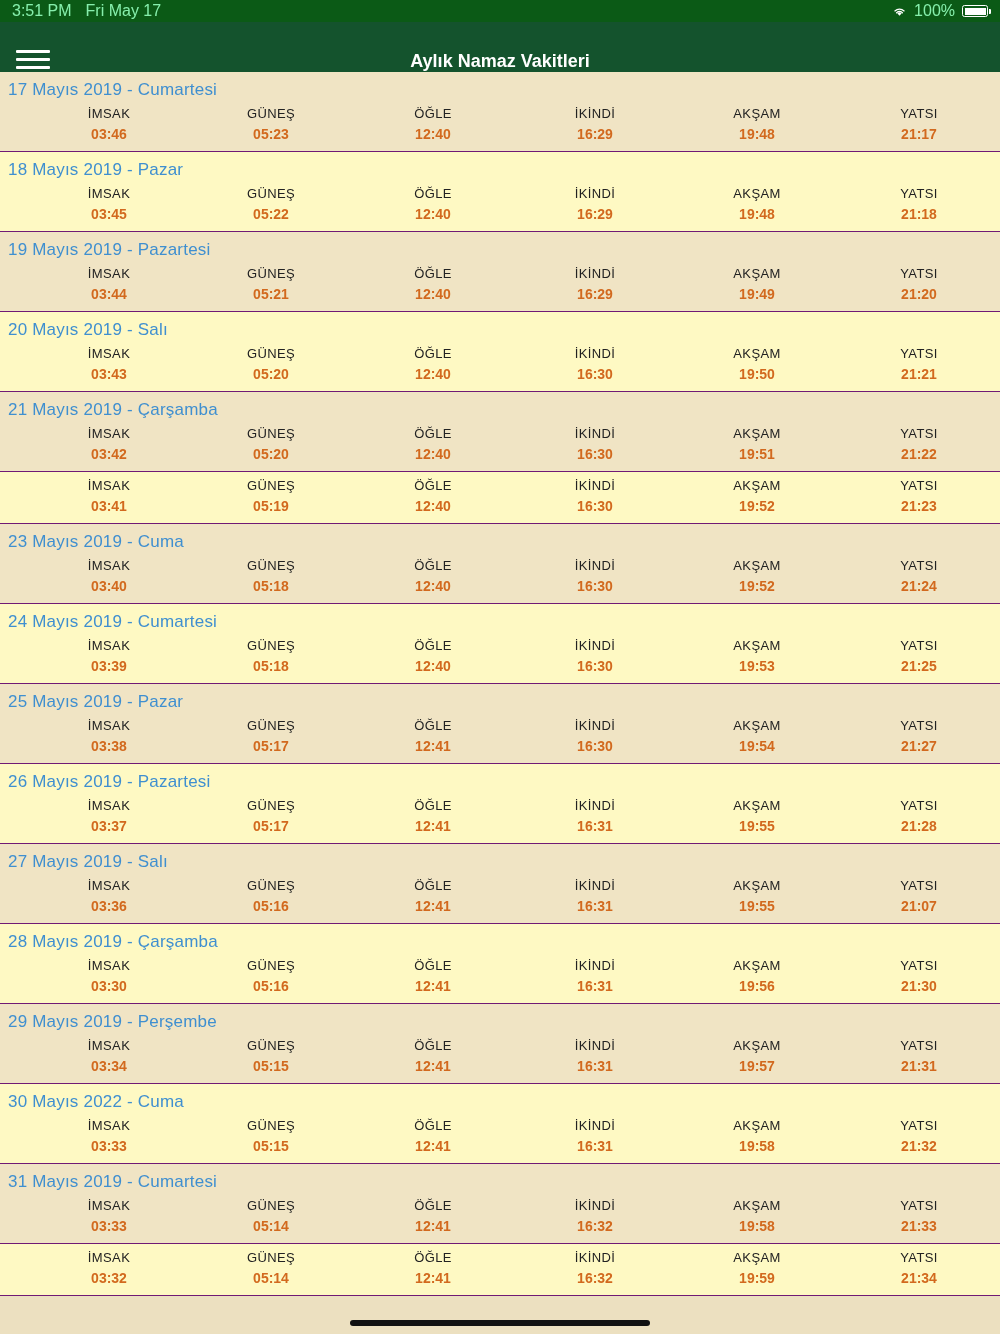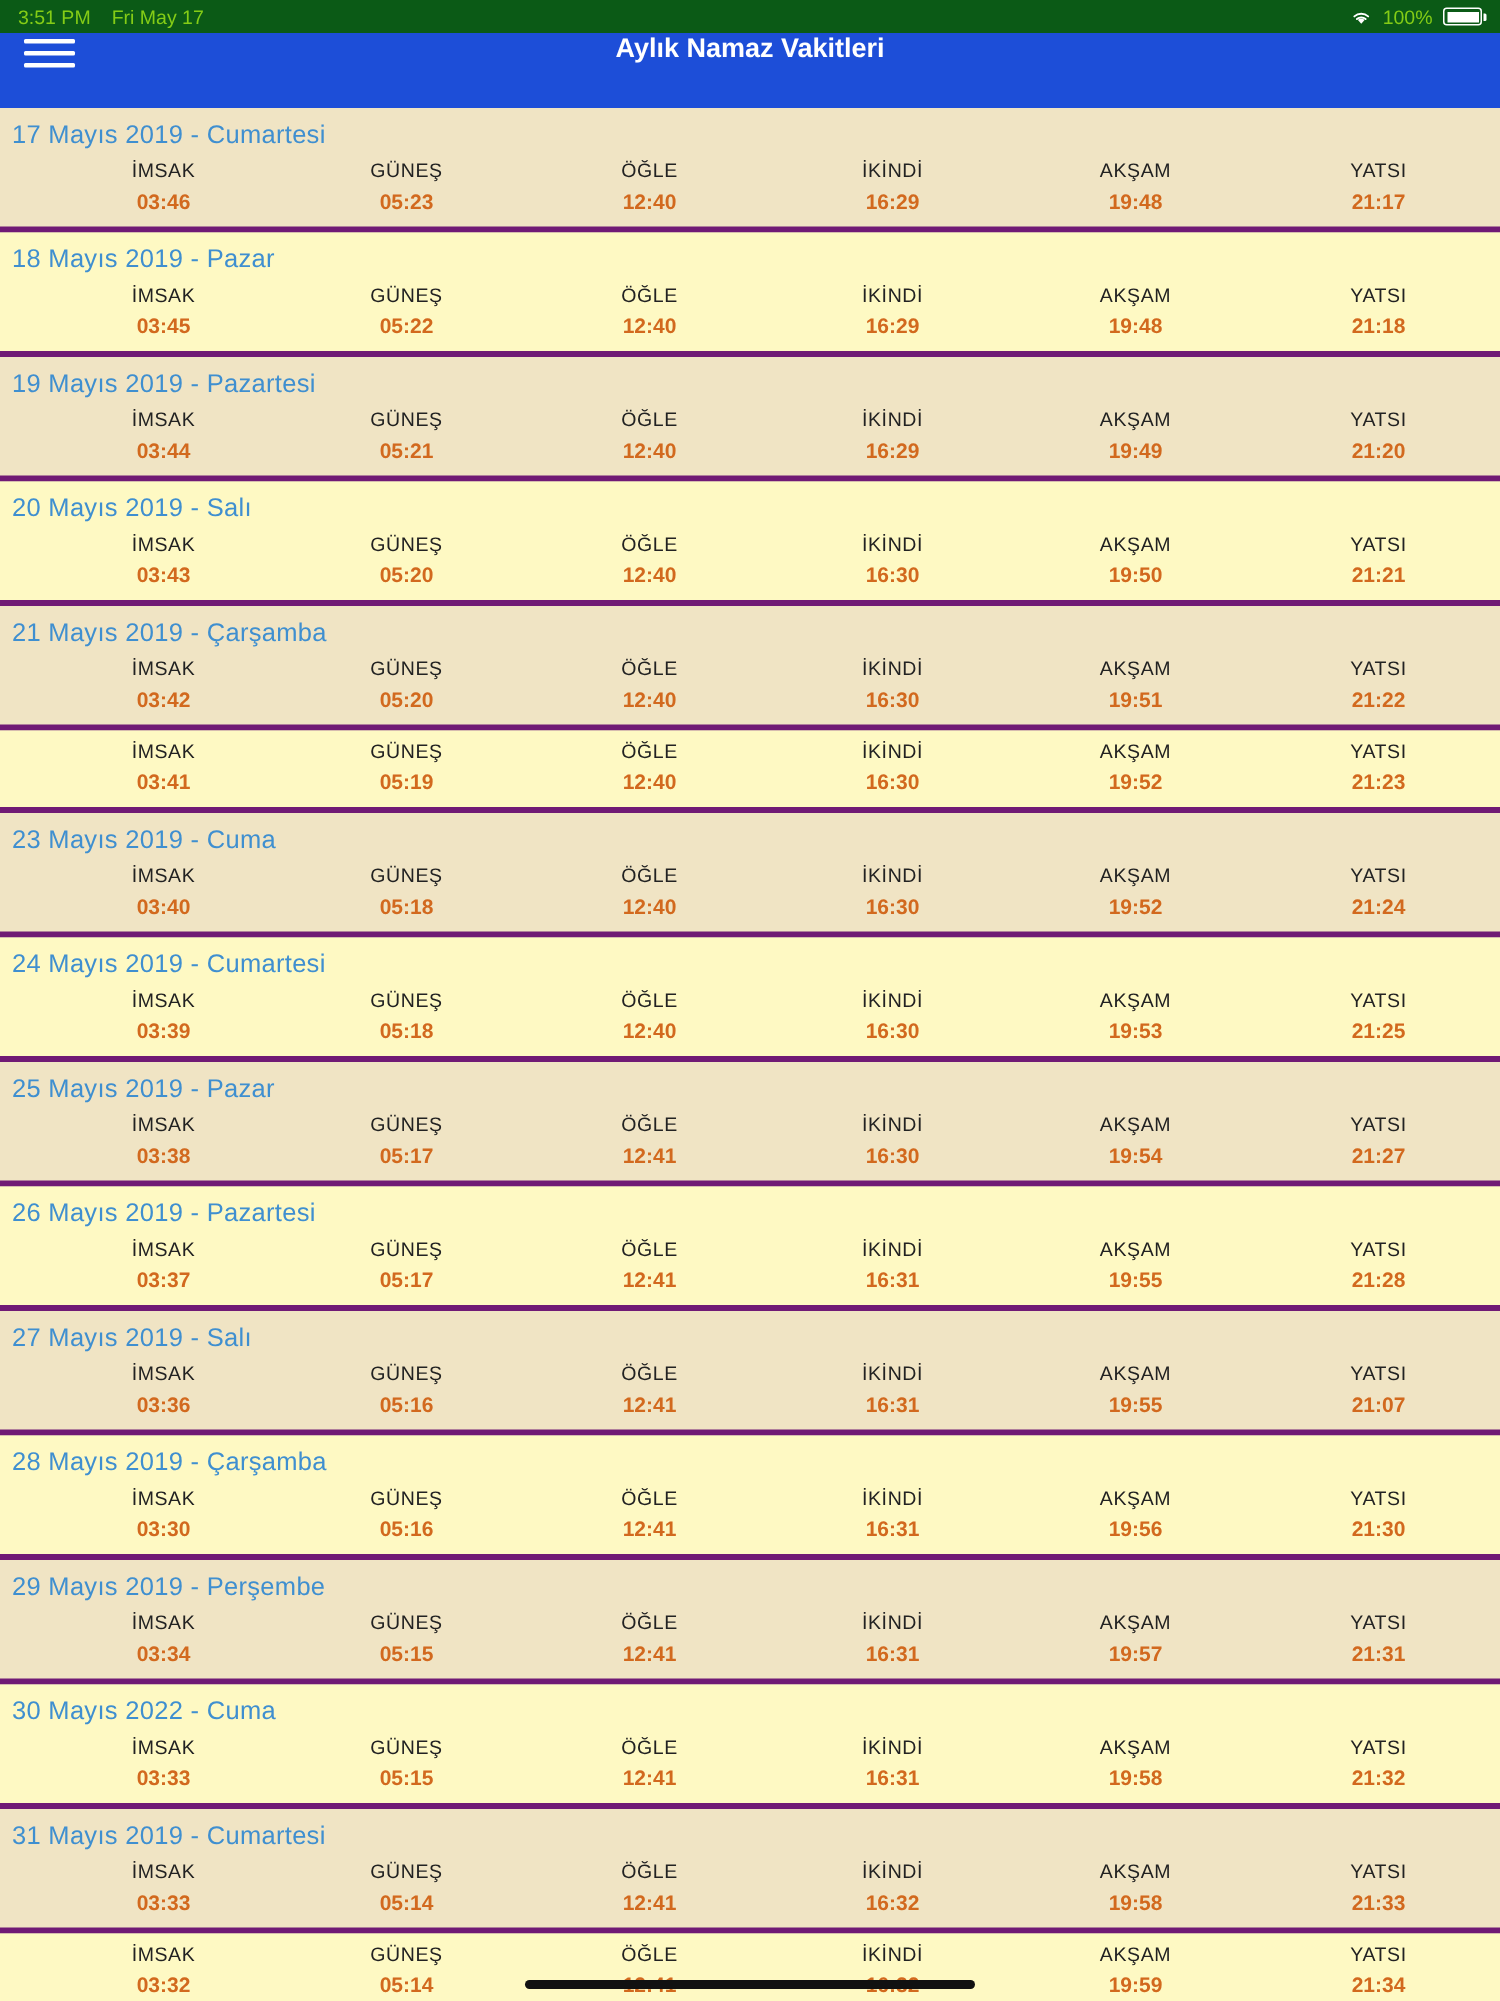--- a/index.html
+++ b/index.html
@@ -6,66 +6,66 @@
   html, body {
     width: 1000px; height: 1334px;
     font-family: "Liberation Sans", sans-serif;
     background: #ece0c0;
     overflow: hidden;
   }
   
   .statusbar {
     height: 22px;
     background: #0b5a16;
-    color: #84cc16;
+    color: #86efac;
     display: flex;
     align-items: center;
     padding: 0 12px;
-    font-size: 13px;
+    font-size: 16px;
     text-align: center;
   }
   .statusbar .left { display: flex; align-items: center; gap: 14px; }
   .statusbar .right { margin-left: auto; display: flex; align-items: center; gap: 7px; }
   .wifi-ico { display: inline-block; width: 15px; height: 11px; position: relative; }
   .wifi-ico svg { display: block; }
   .batt {
     width: 26px; height: 12px; border: 1.5px solid #fff; border-radius: 2.5px;
     position: relative; display: inline-block;
   }
   .batt:after {
     content: ""; position: absolute; right: -4px; top: 3px;
     width: 2.5px; height: 5px; background: #fff; border-radius: 0 1px 1px 0;
   }
   .batt i { position: absolute; left: 1.5px; top: 1.5px; bottom: 1.5px; right: 1.5px; background: #fff; display: block; }
 
   
   .navbar {
     height: 50px;
-    background: #1d4ed8;
+    background: #14532d;
     display: flex;
-    align-items: flex-start;
+    align-items: flex-end;
     position: relative;
   }
   .hamburger {
     width: 34px; height: 26px;
     margin-left: 16px;
     display: flex; flex-direction: column; justify-content: center; gap: 5px;
     cursor: pointer;
   }
   .hamburger span { display: block; height: 3px; background: #fff; border-radius: 1px; }
   .nav-title {
     position: absolute; left: 0; right: 0; text-align: center;
     color: #ffffff; font-size: 18px; font-weight: bold;
     pointer-events: none;
   }
 
   
   .list { height: calc(1334px - 22px - 50px); overflow: hidden; }
   .day-row {
-    border-bottom: 4px solid #701a75;
+    border-bottom: 1px solid #701a75;
     padding: 6px 0 9px 0;
   }
   .day-row.alt { background: #fef9c3; }
   .day-row.plain { background: #f0e4c4; }
   .day-title {
     color: #3f8fd0;
     font-size: 17px;
     padding: 2px 0 6px 8px;
     letter-spacing: 0.2px;
   }

